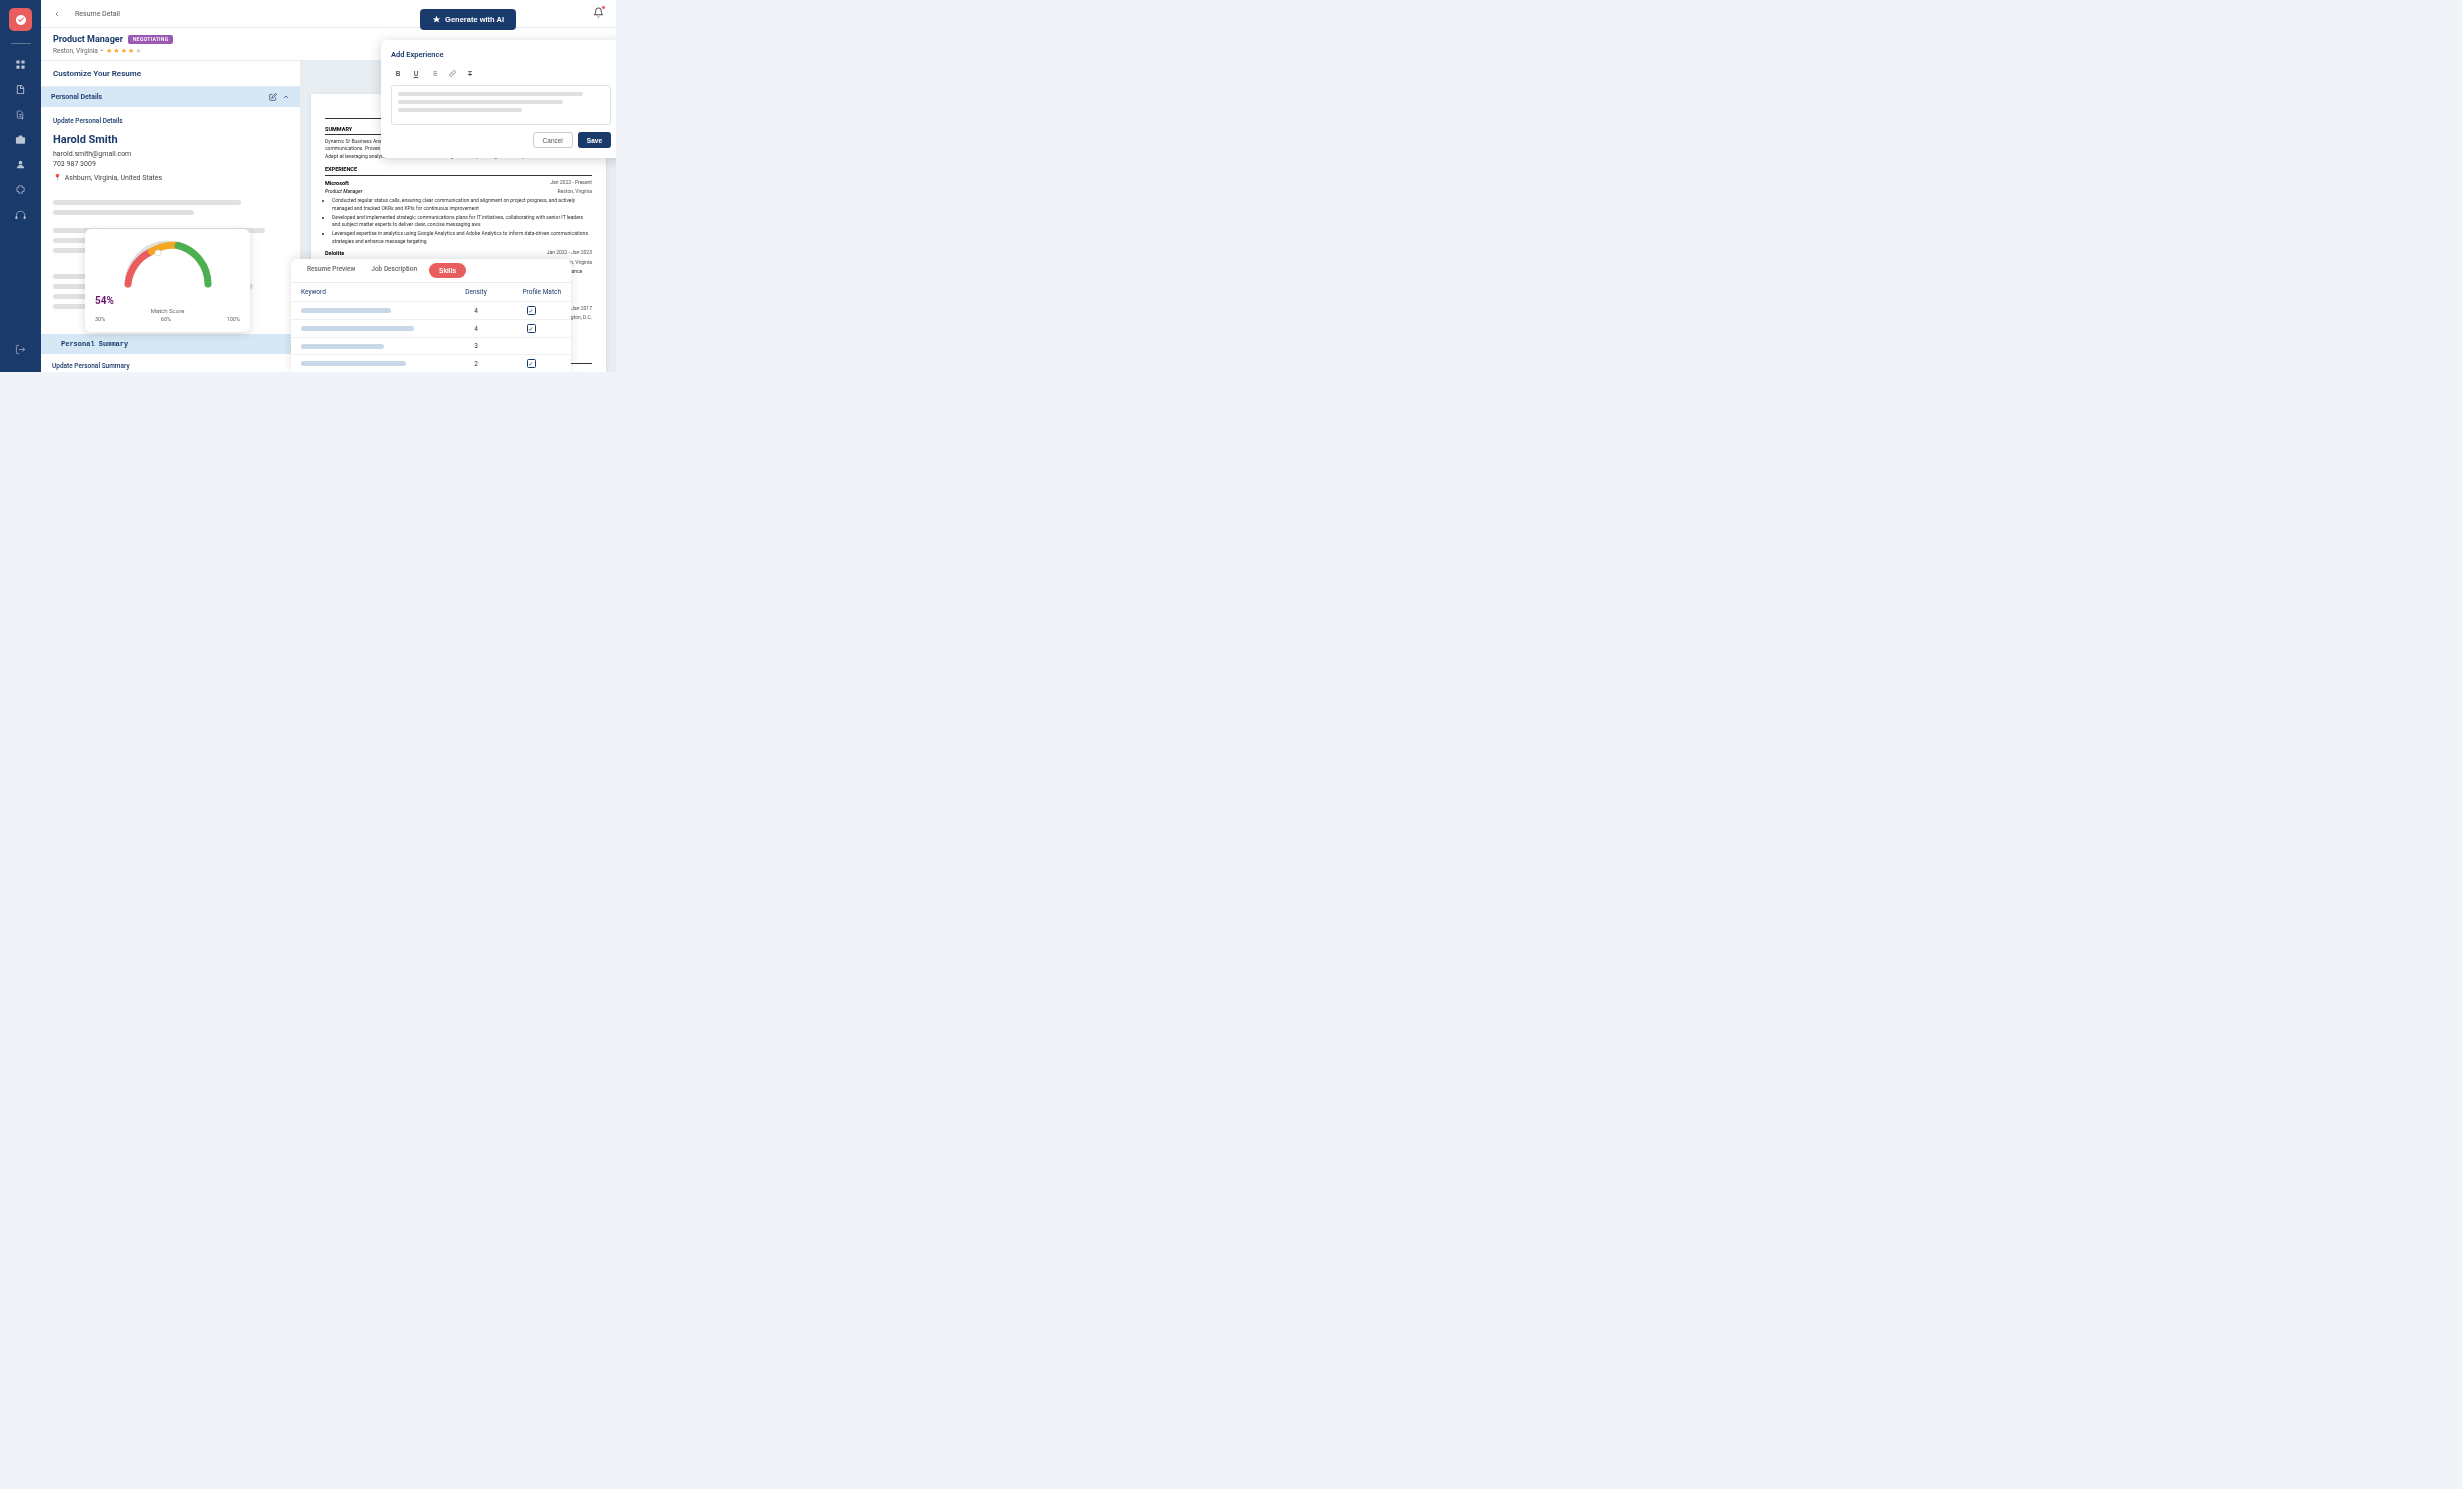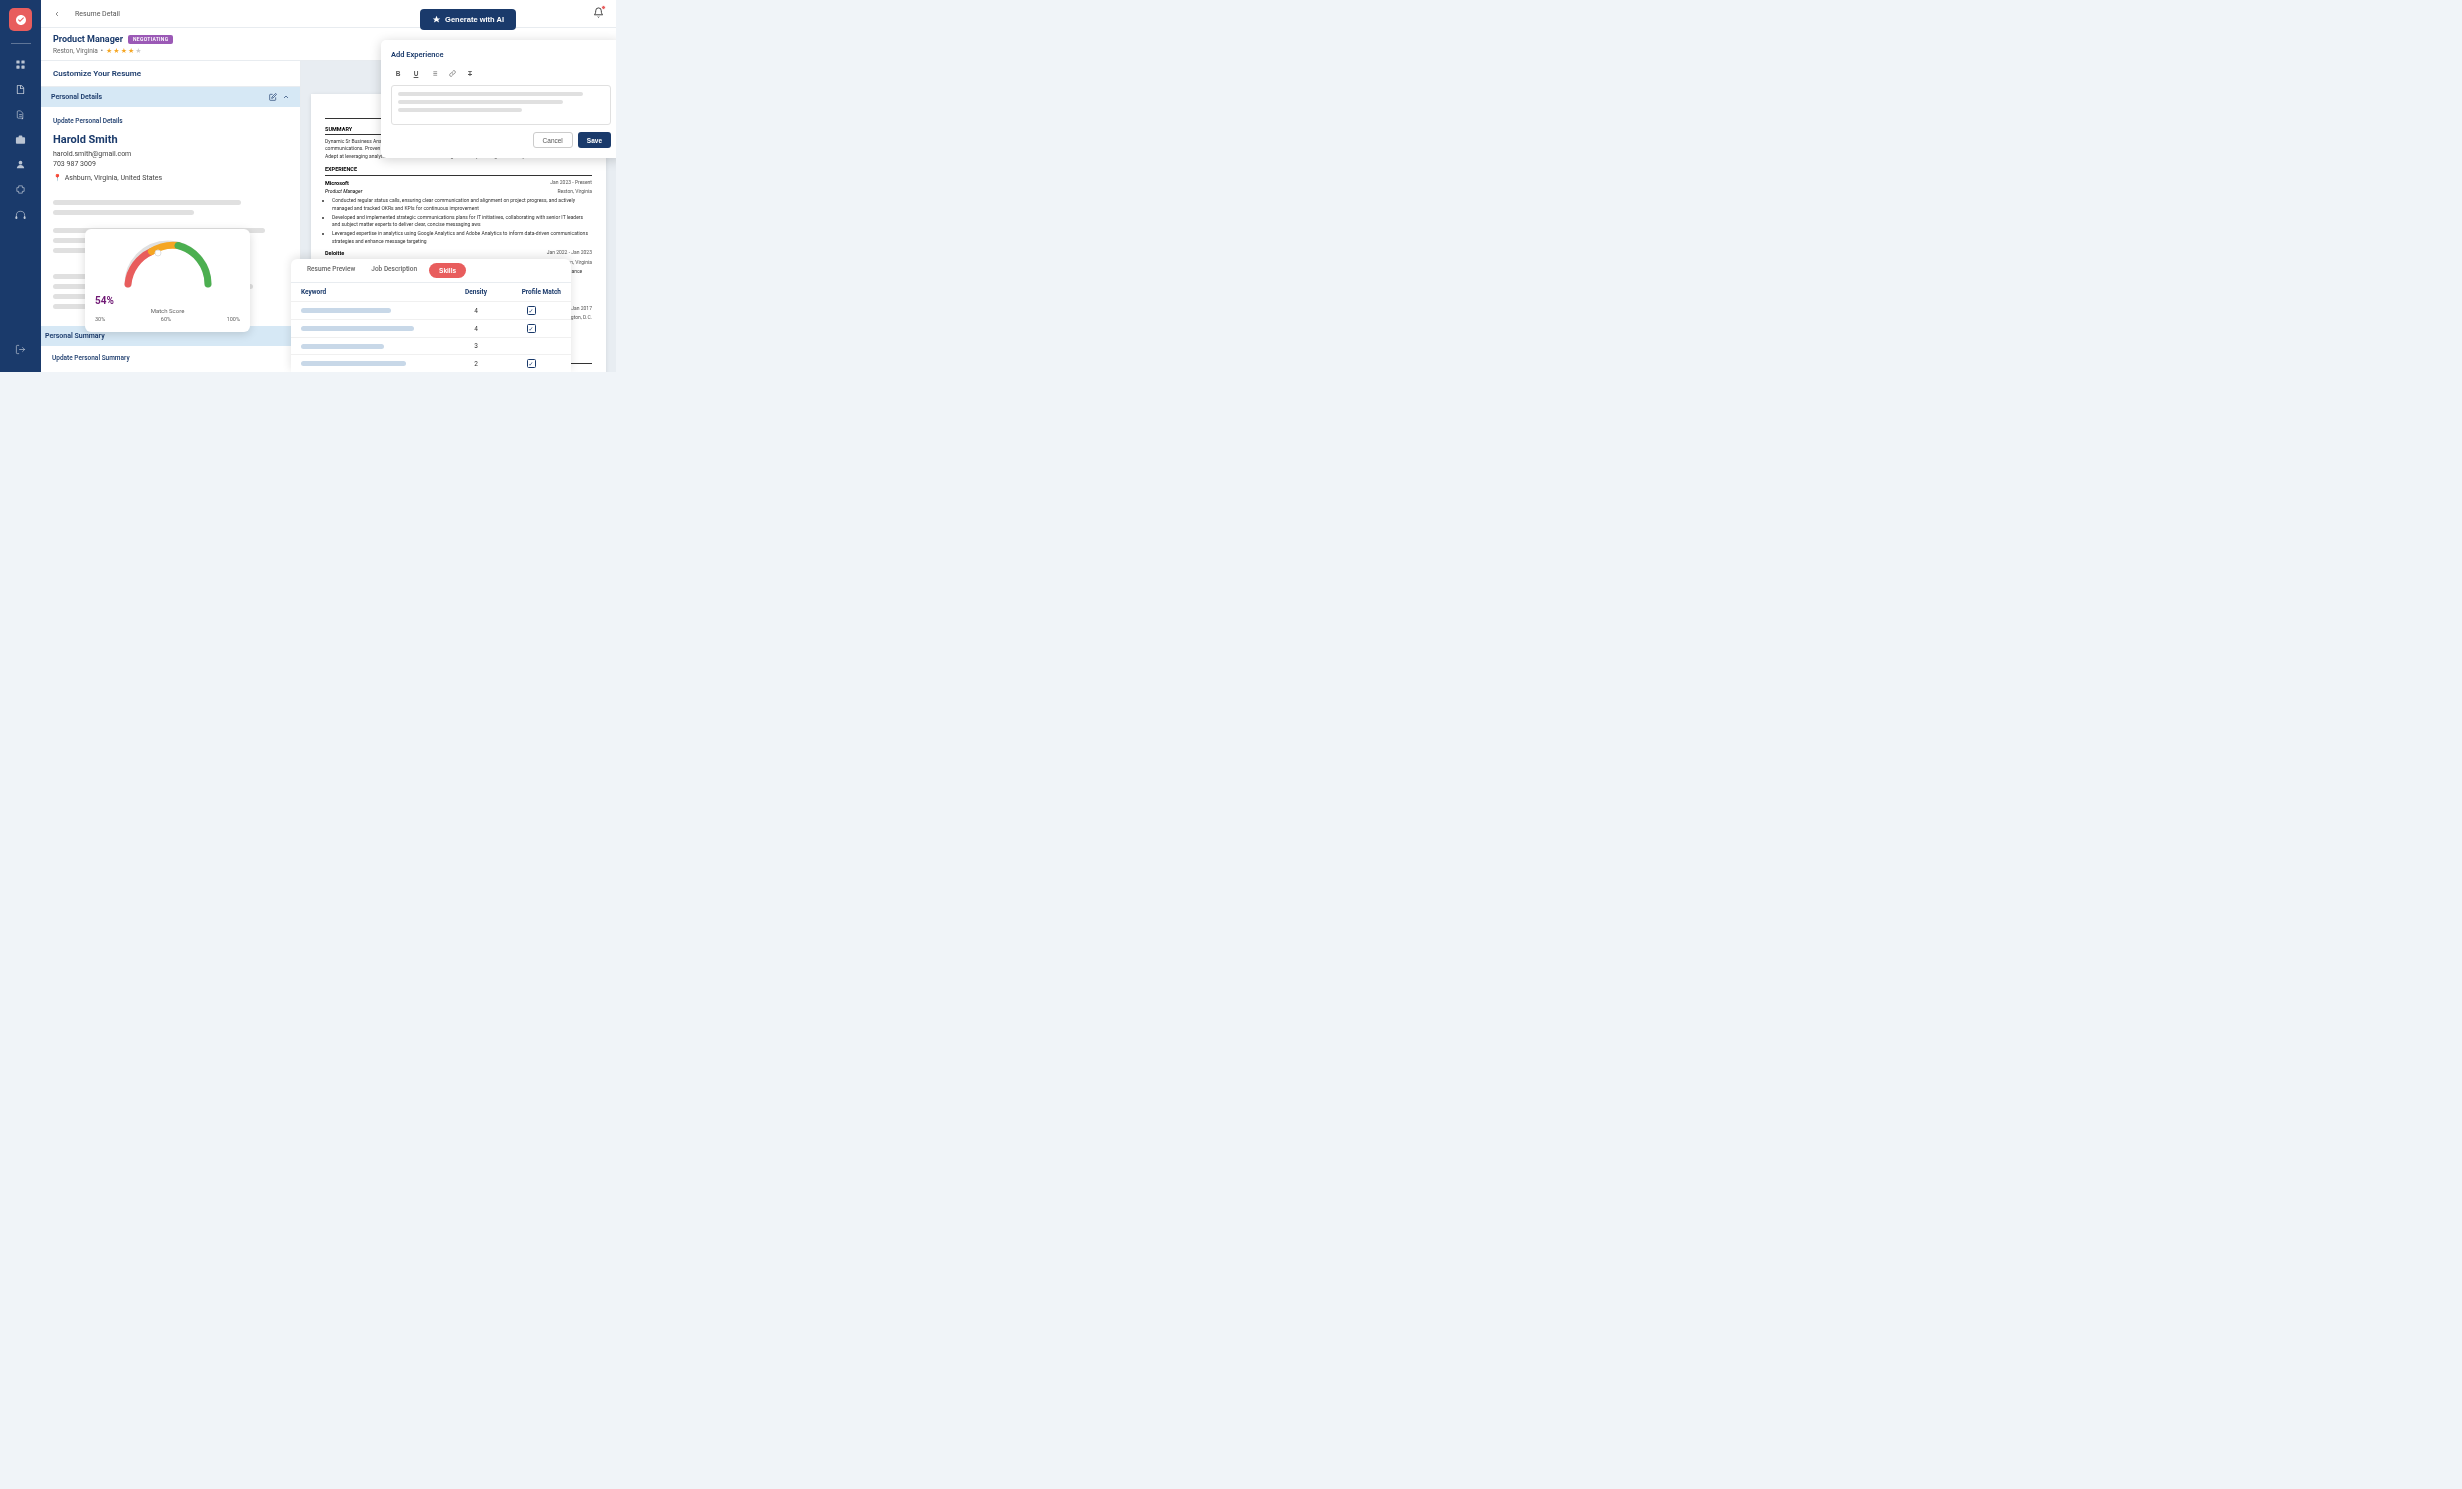--- a/index.html
+++ b/index.html
@@ -190,23 +190,24 @@
 
     .skeleton-lines { padding: 8px 12px; }
     .skeleton-line {
       height: 5px;
       background: #e0e0e0;
       border-radius: 2.5px;
       margin-bottom: 5px;
     }
 
     .personal-summary-section {
-      padding: 6px 4px;
+      padding: 6px 20px;
       background: #d6e8f5;
-      margin-top: 4px;
+      margin-top: 12px;
+      font-family: Liberation Mono, monospace;
     }
     .update-summary-label {
       padding: 8px 11px;
       font-size: 6.5px;
       color: #1a3a6b;
       font-weight: 500;
     }
 
     
     .right-panel {
@@ -361,21 +362,21 @@
     }
     .skills-table {
       width: 100%;
       padding: 0;
     }
     .skills-table-header {
       display: grid;
       grid-template-columns: 1fr 50px 60px;
       padding: 5px 10px;
       font-size: 6.5px;
-      font-weight: 700;
+      font-weight: 400;
       color: #1a3a6b;
     }
     .skills-table-row {
       display: grid;
       grid-template-columns: 1fr 50px 60px;
       padding: 4px 10px;
       border-top: 0.5px solid #f0f0f0;
       align-items: center;
     }
     .keyword-bar {

